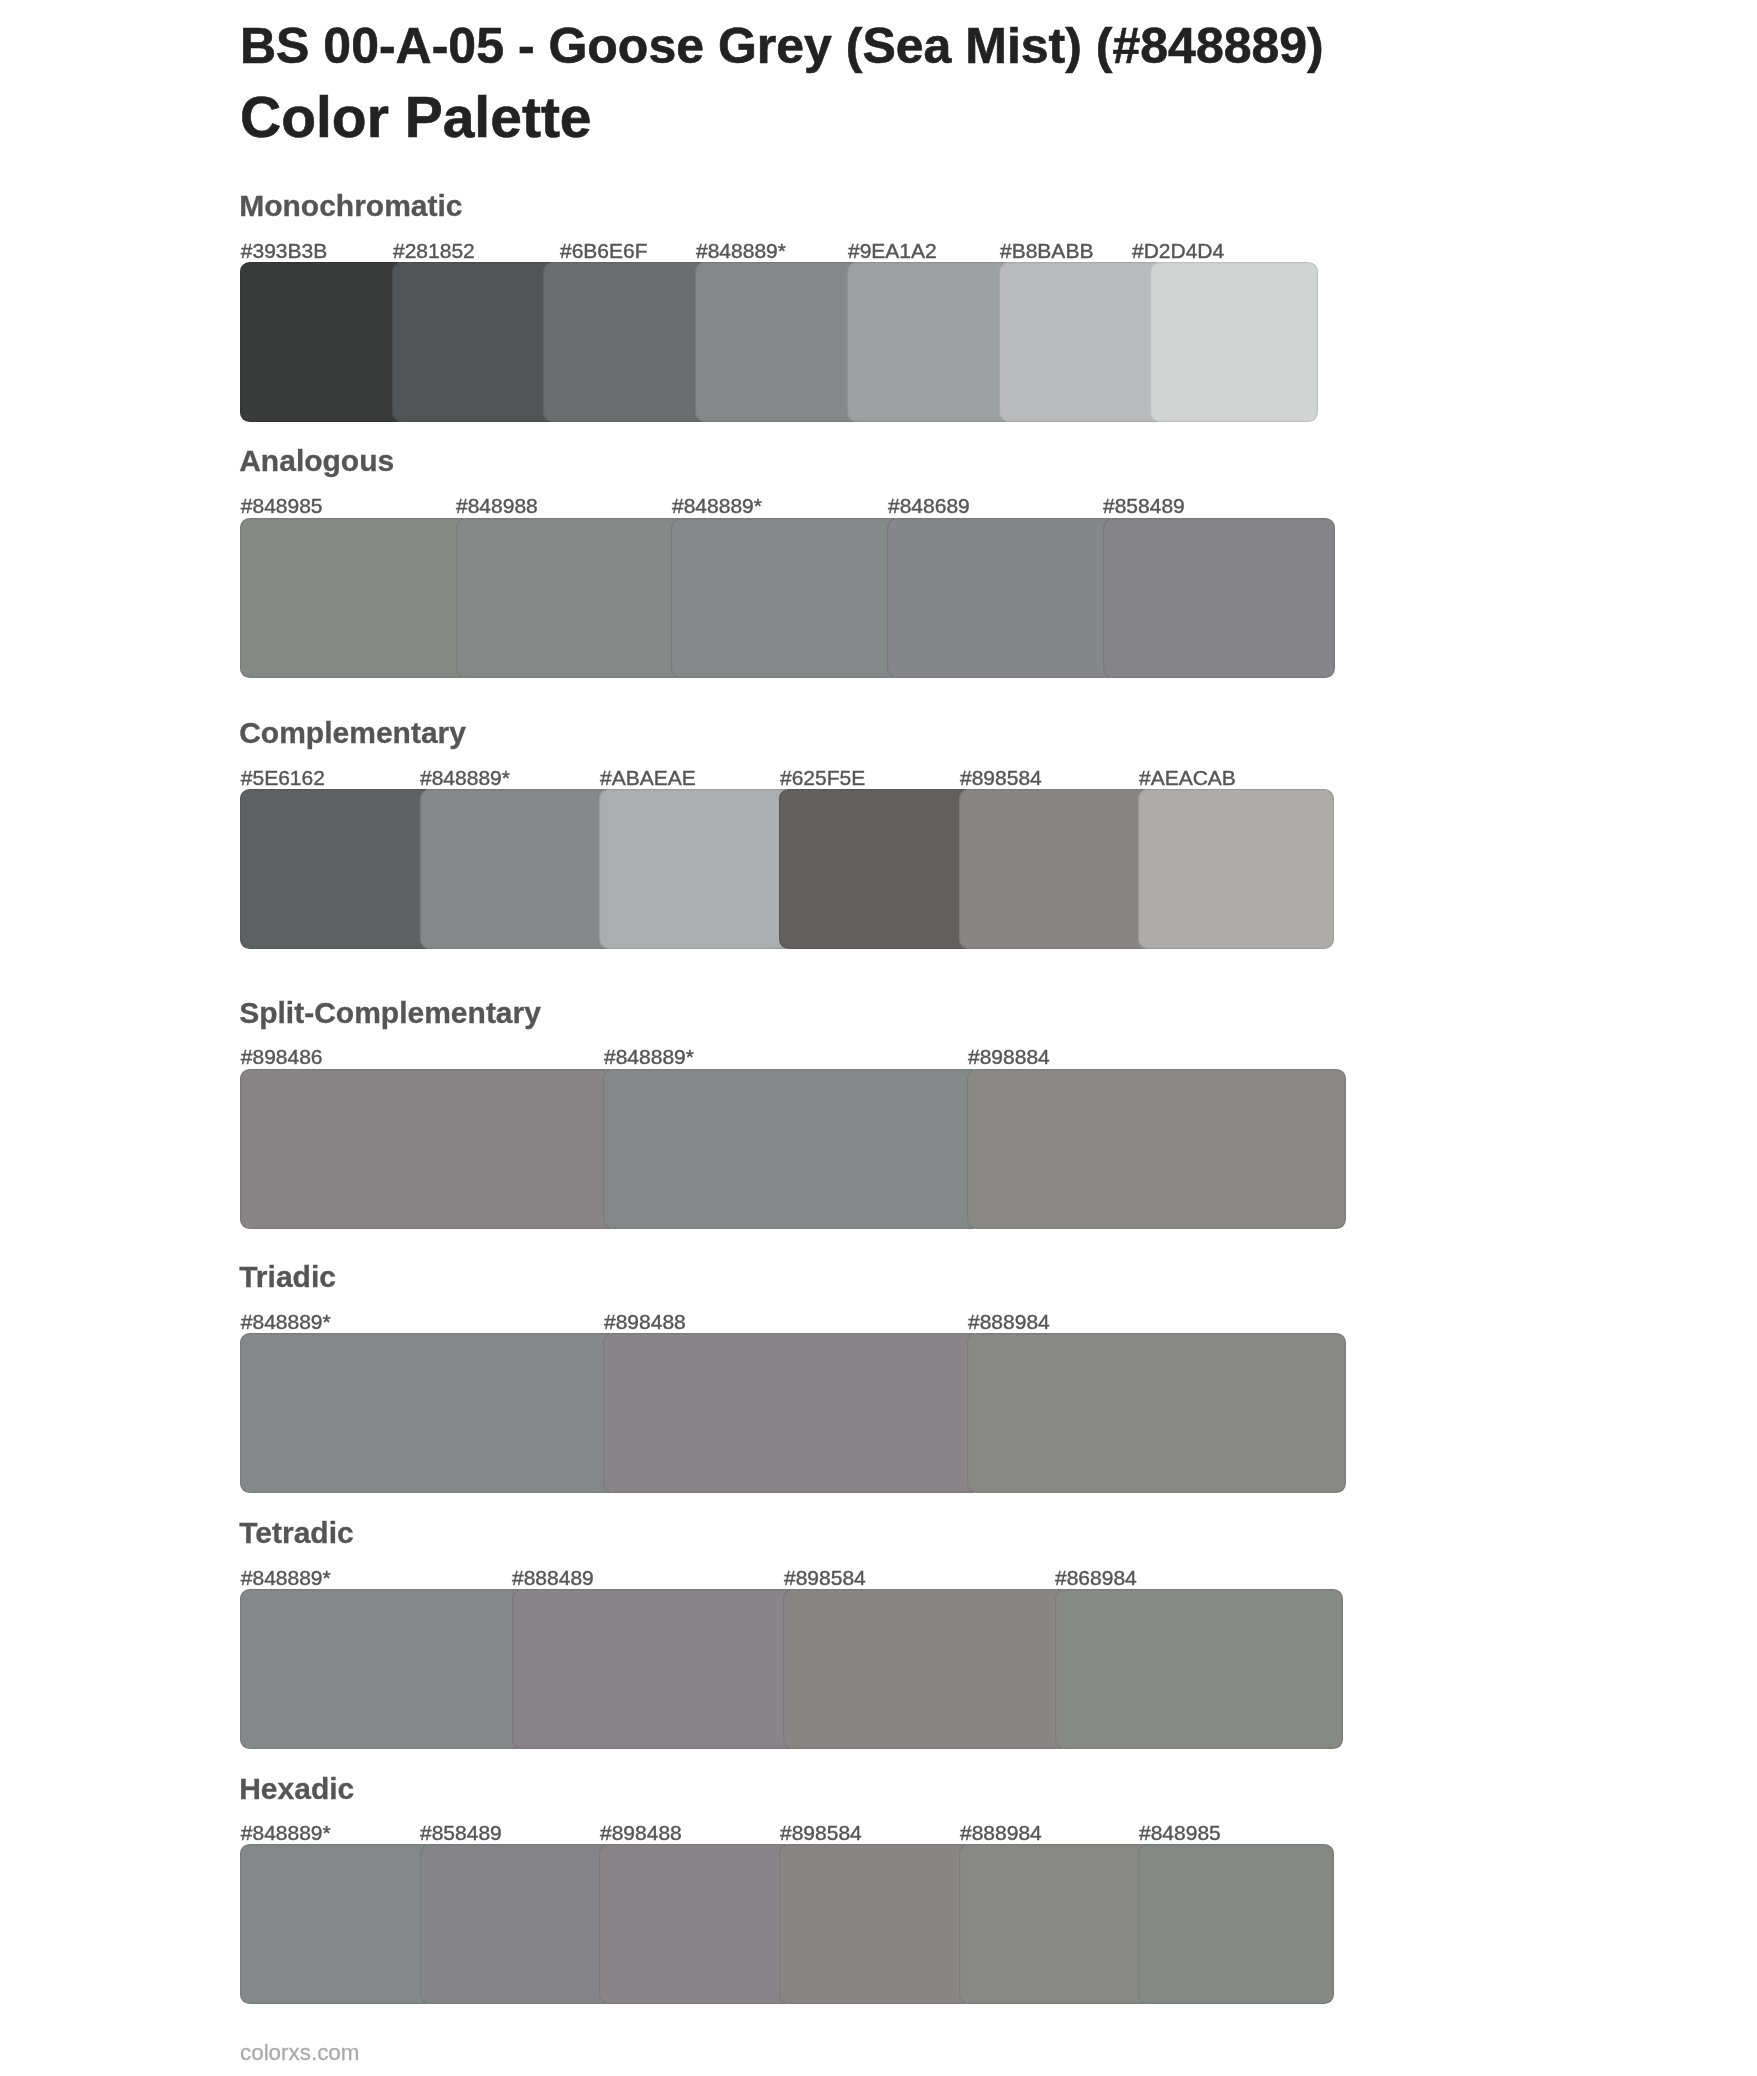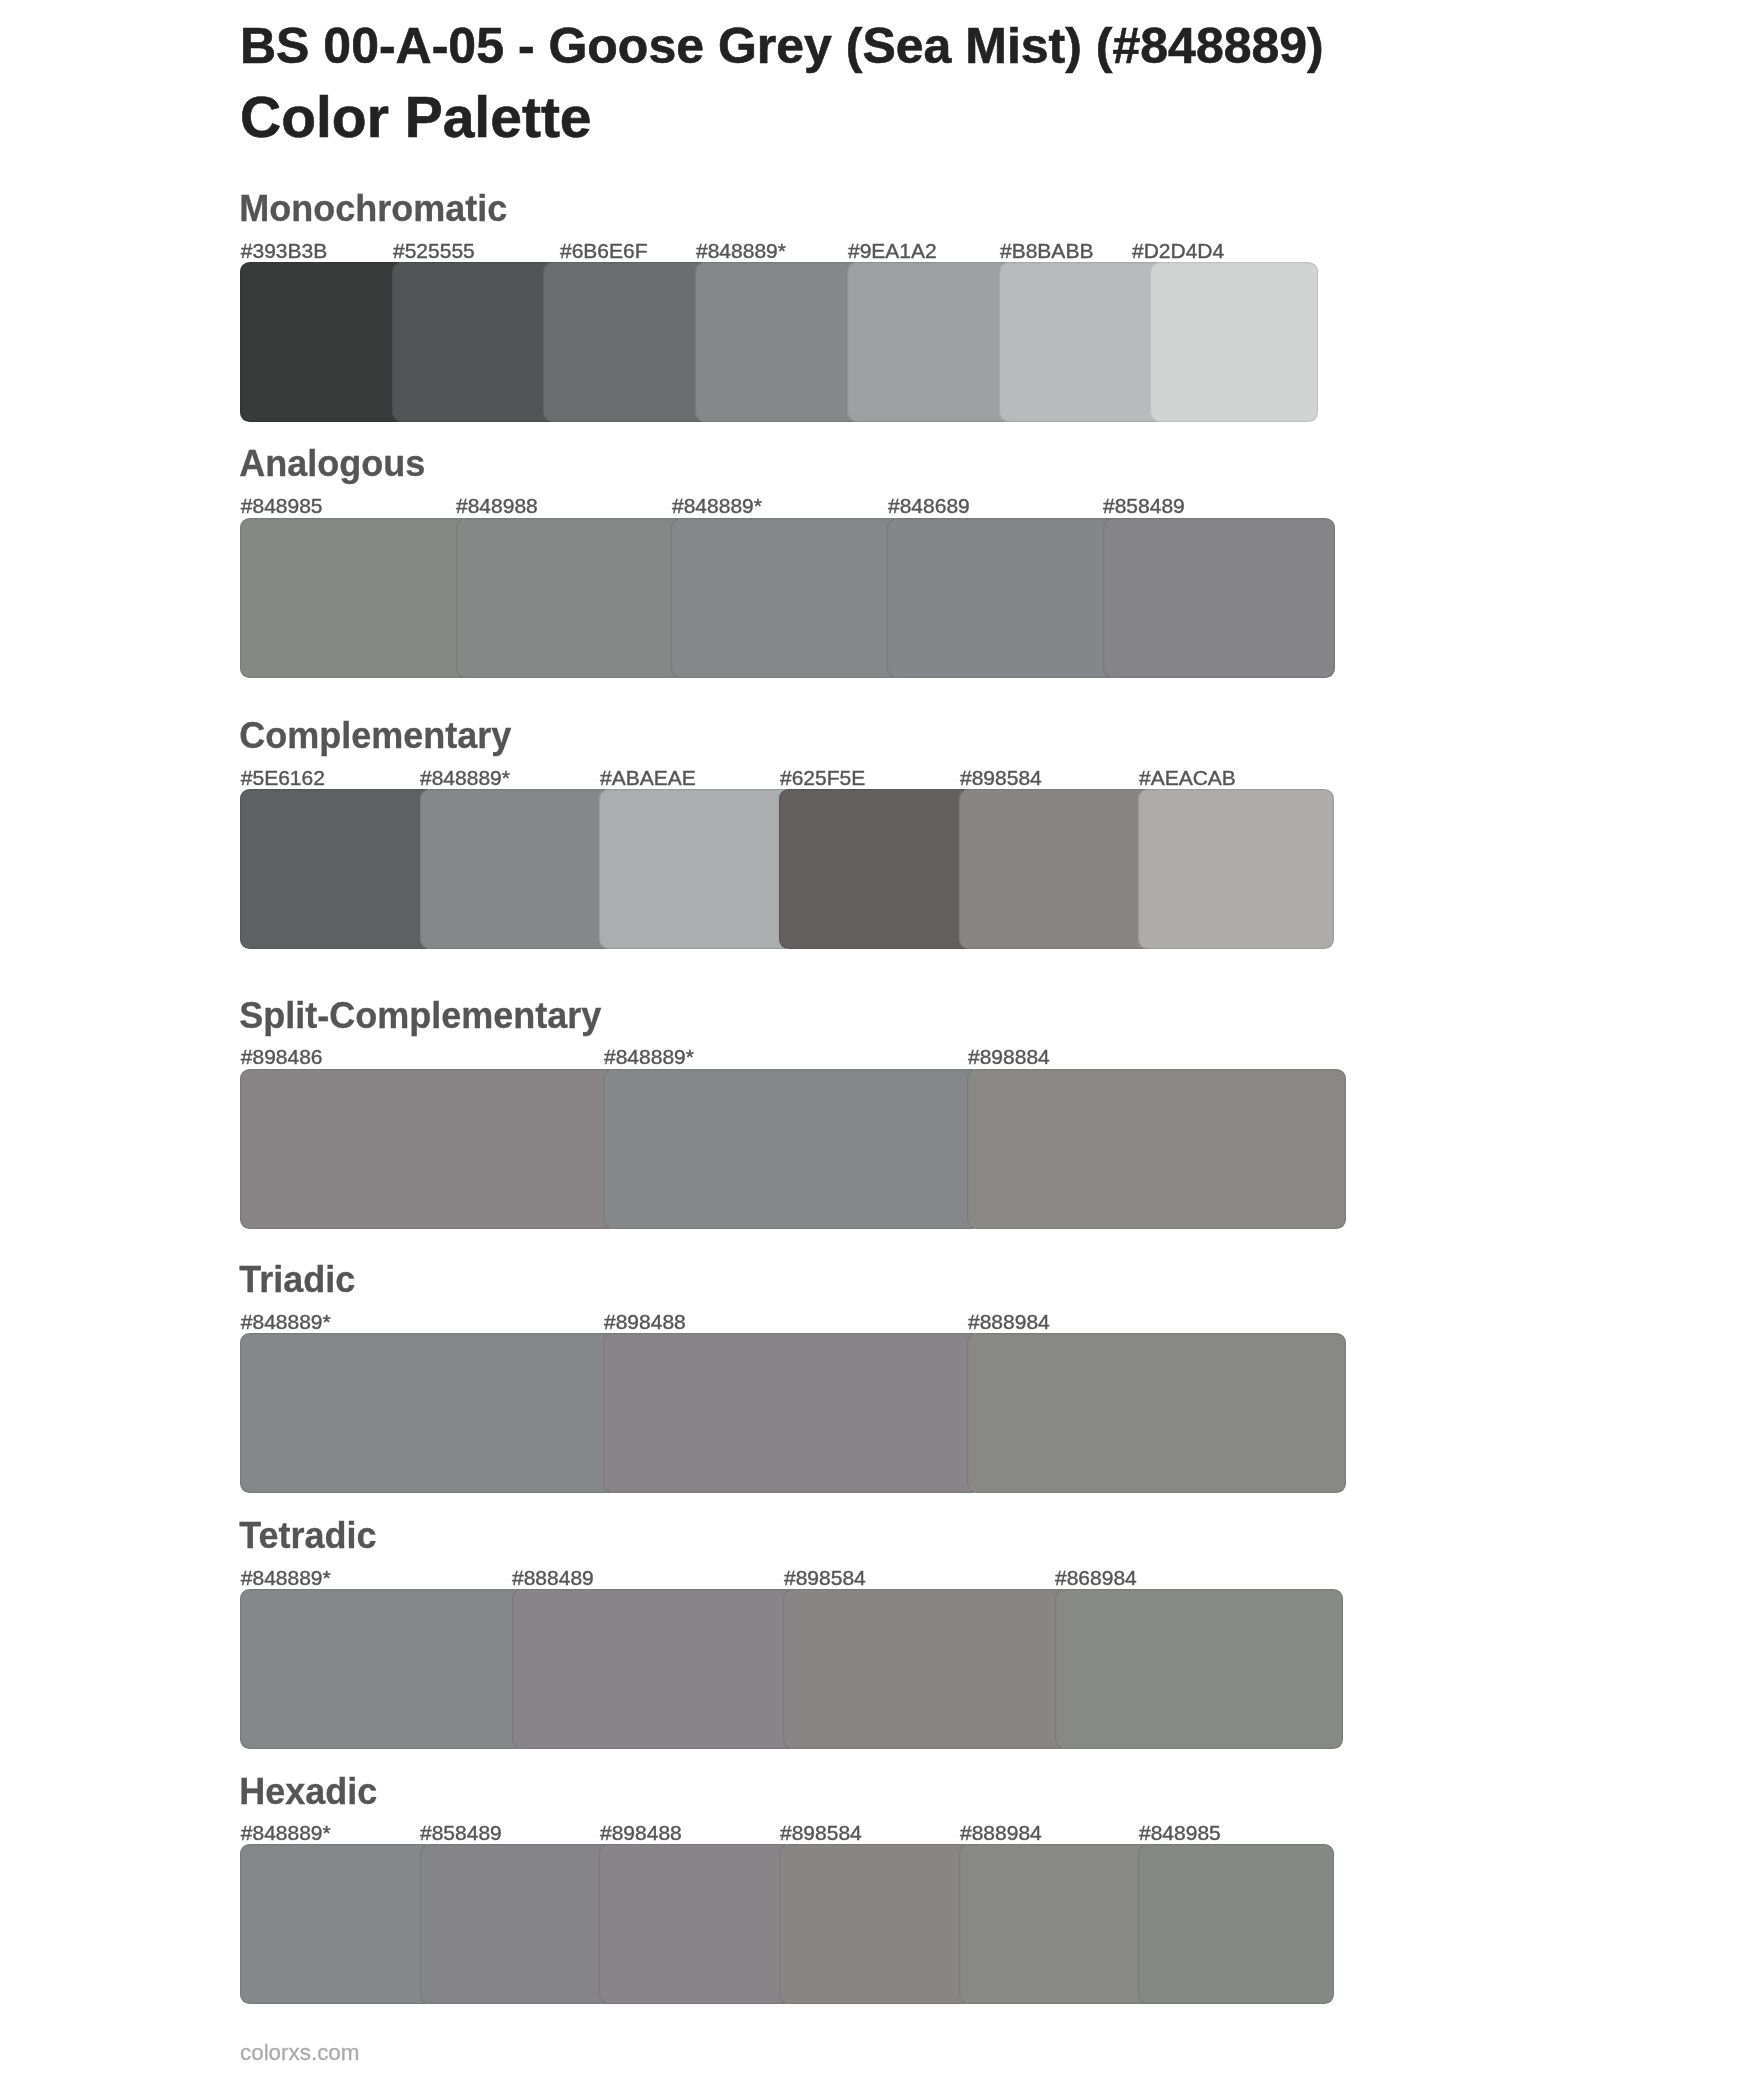--- a/index.html
+++ b/index.html
@@ -25,21 +25,21 @@
   .page-subtitle {
     position: absolute; left: 240px; top: 89px;
     font-size: 57px; font-weight: bold; color: #222222;
     -webkit-text-stroke: 0.6px #222222;
     line-height: 1.0; margin: 0; white-space: nowrap;
   }
 
   .section { position: absolute; left: 240px; width: 1078px; }
   .section-title {
     position: absolute; left: -0.8px; top: 0;
-    font-size: 36px; font-weight: bold; color: #555555;
+    font-size: 30px; font-weight: bold; color: #555555;
     -webkit-text-stroke: 0.3px #555555;
     line-height: 1.0; margin: 0; white-space: nowrap;
   }
   .hexlabel {
     position: absolute;
     font-size: 21px; font-weight: normal; color: #555555;
     -webkit-text-stroke: 0.4px #555555;
     line-height: 1.0; white-space: nowrap;
   }
   .swatch { position: absolute; height: 160px; border-radius: 9.6px;
@@ -56,21 +56,21 @@
 <body>
 
 <div class="page">
   <h1 class="page-title">BS 00-A-05 - Goose Grey (Sea Mist) (#848889)</h1>
   <h2 class="page-subtitle">Color Palette</h2>
   <div id="sections">
   <div class="section">
     <div class="section-title" style="top:191px">Monochromatic</div>
     <span class="hexlabel" style="left:0.8px;top:240px">#393B3B</span>
     <div class="swatch" style="left:0px;top:262px;background:#393B3B;width:168px"></div>
-    <span class="hexlabel" style="left:153px;top:240px">#525555</span>
+    <span class="hexlabel" style="left:153px;top:240px">#281852</span>
     <div class="swatch" style="left:152px;top:262px;background:#525555;width:168px"></div>
     <span class="hexlabel" style="left:320px;top:240px">#6B6E6F</span>
     <div class="swatch" style="left:303px;top:262px;background:#6B6E6F;width:168px"></div>
     <span class="hexlabel" style="left:456px;top:240px">#848889*</span>
     <div class="swatch" style="left:455px;top:262px;background:#848889;width:168px"></div>
     <span class="hexlabel" style="left:608px;top:240px">#9EA1A2</span>
     <div class="swatch" style="left:607px;top:262px;background:#9EA1A2;width:168px"></div>
     <span class="hexlabel" style="left:760px;top:240px">#B8BABB</span>
     <div class="swatch" style="left:759px;top:262px;background:#B8BABB;width:168px"></div>
     <span class="hexlabel" style="left:892px;top:240px">#D2D4D4</span>

